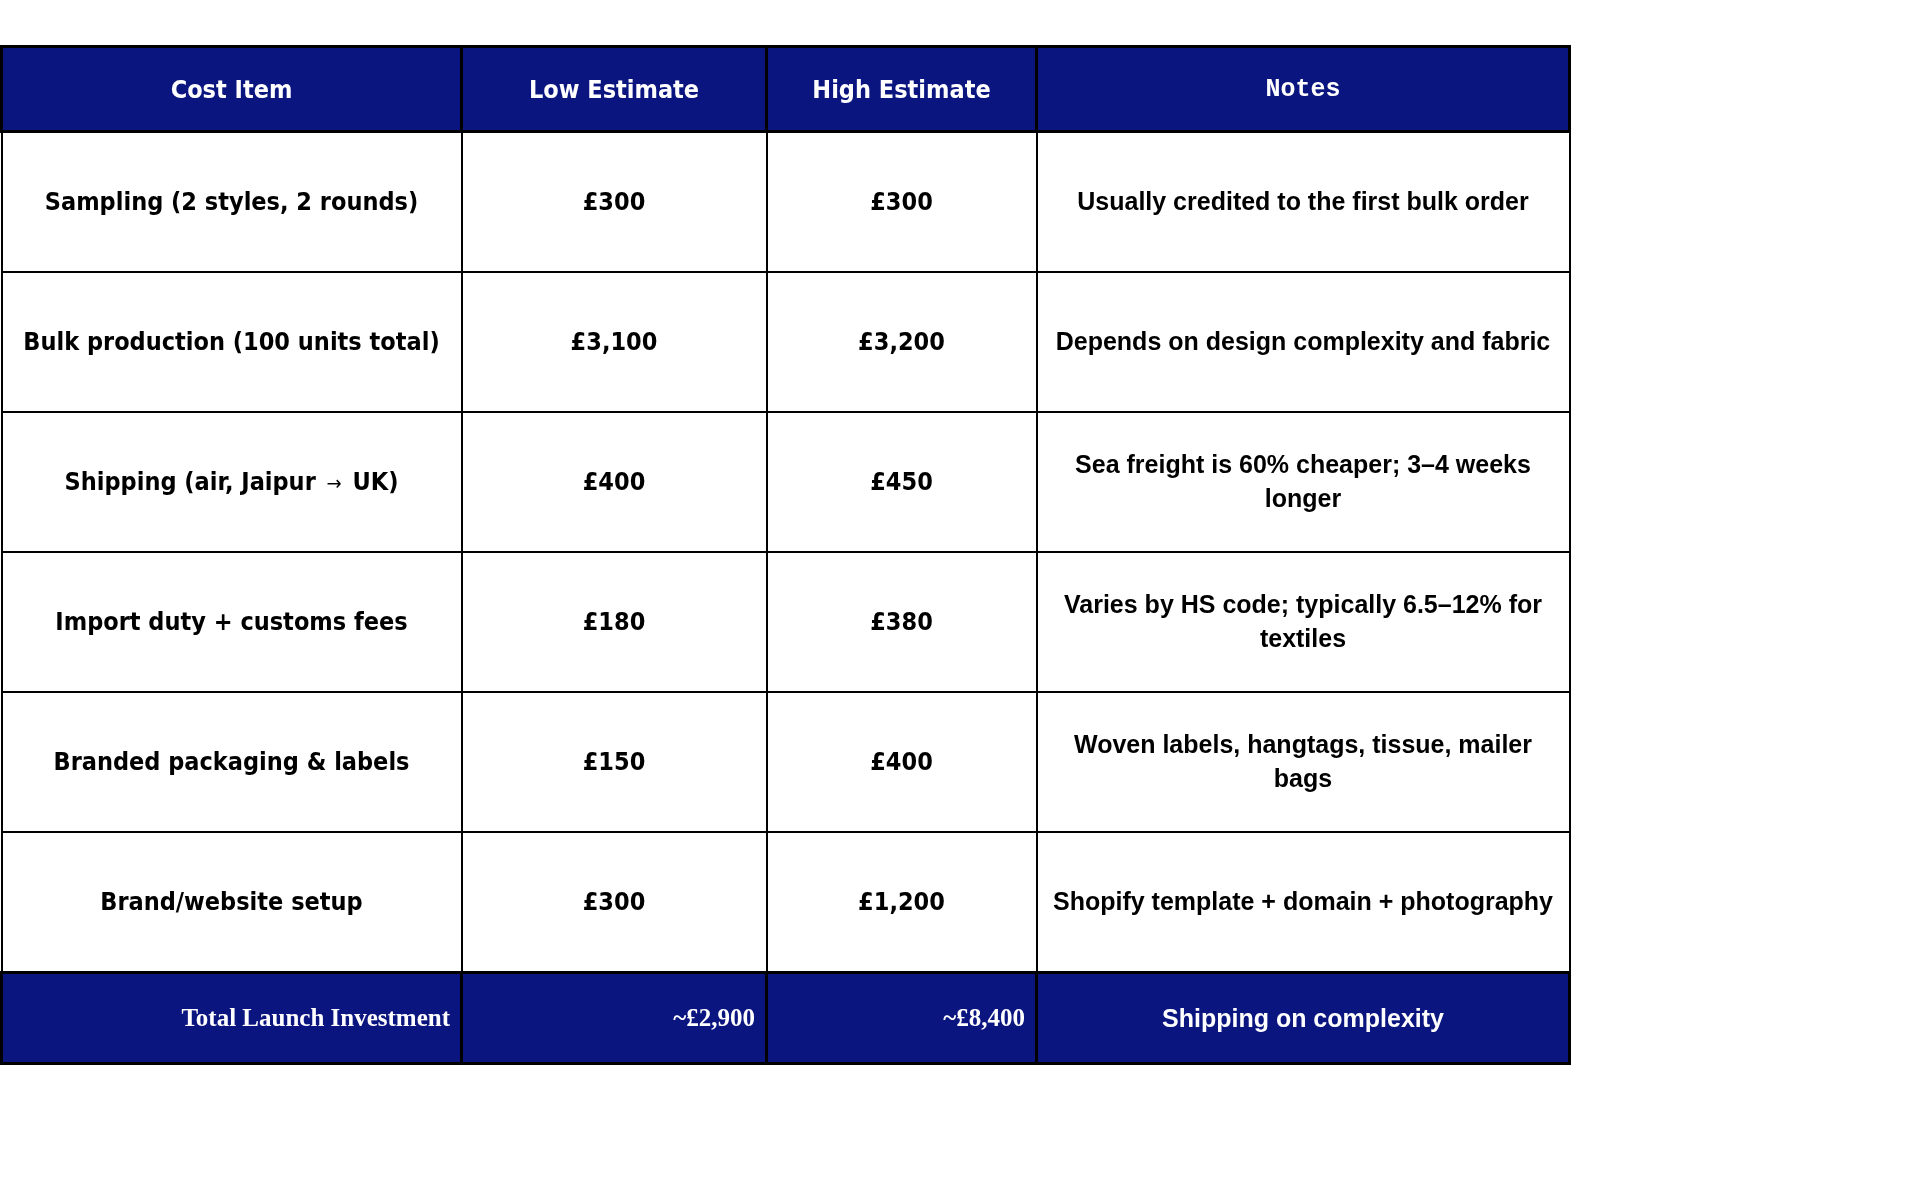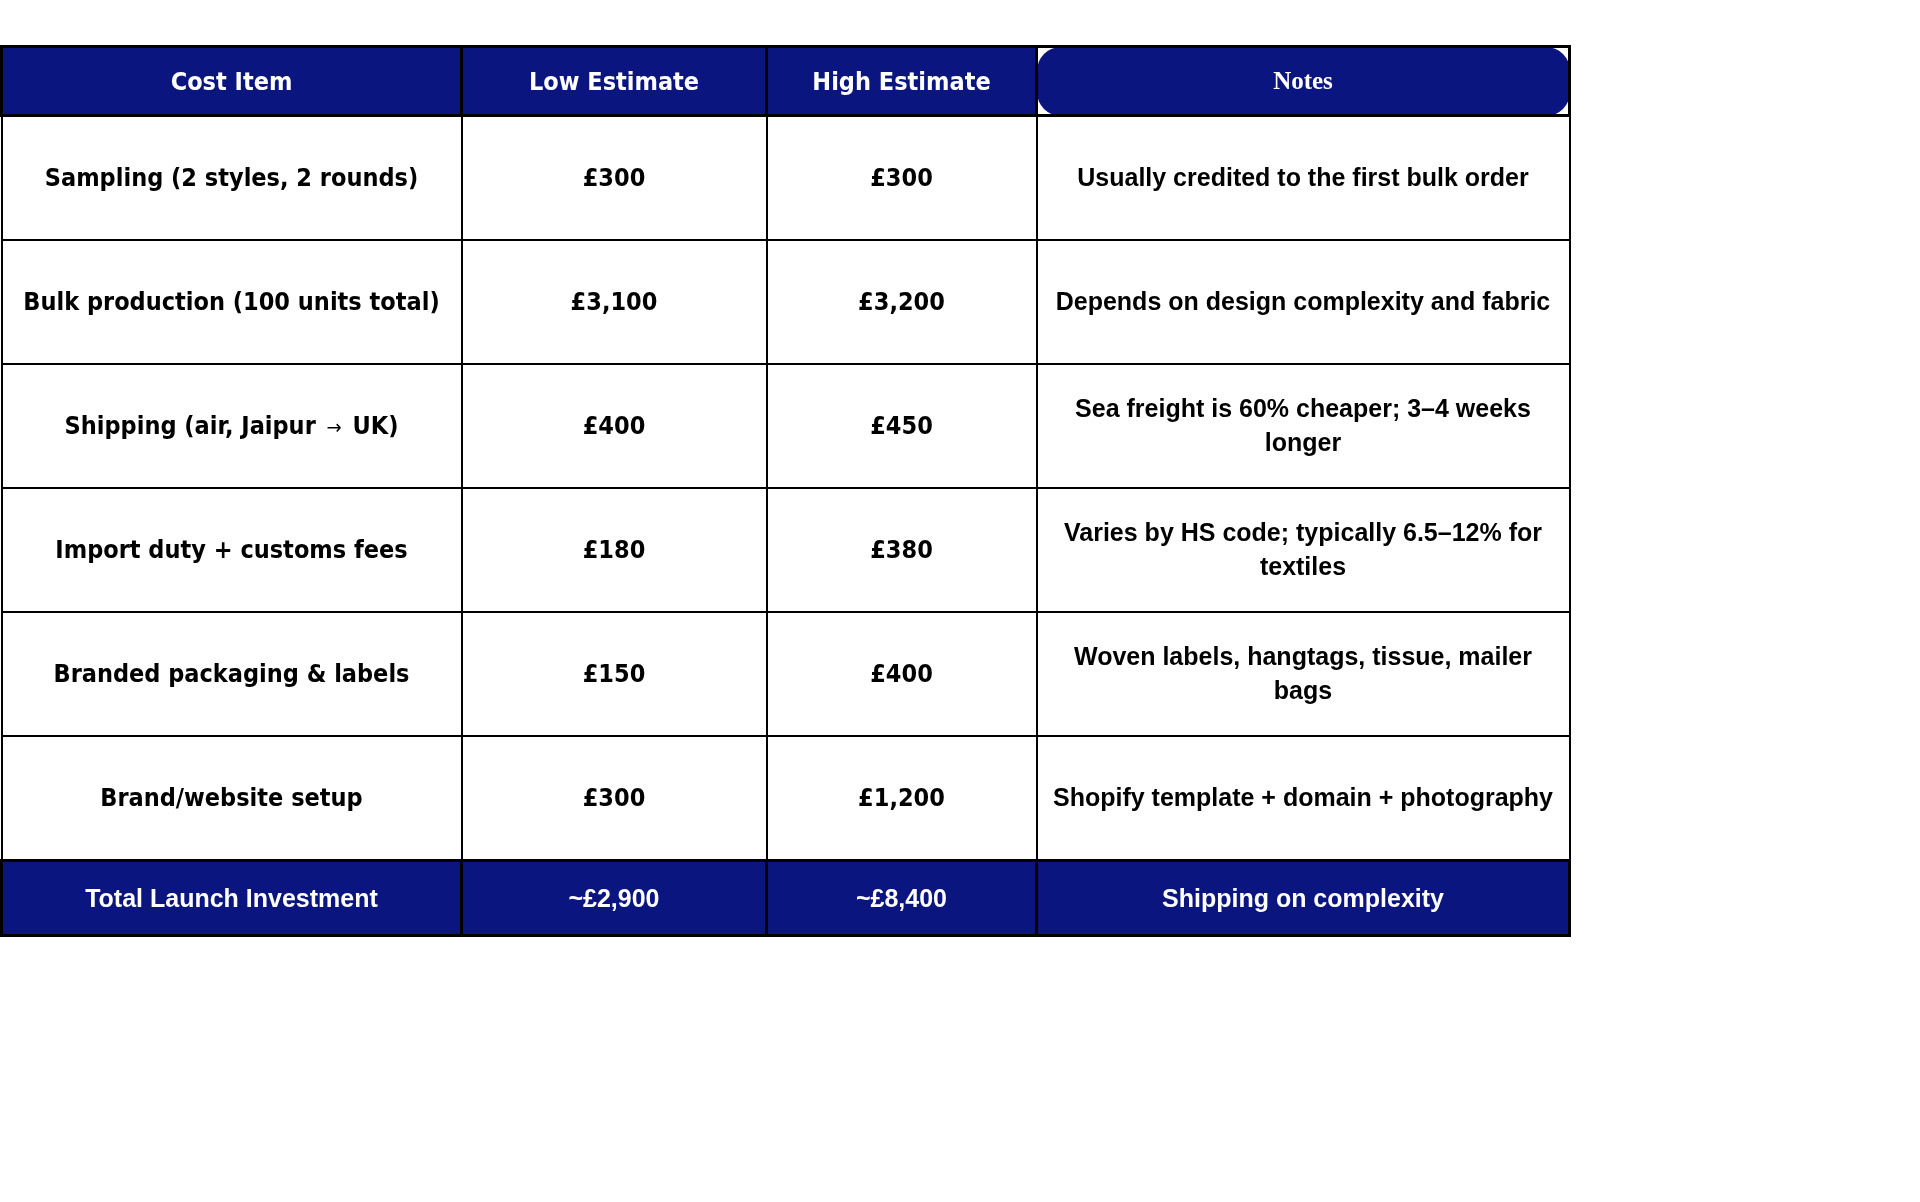--- a/index.html
+++ b/index.html
@@ -27,40 +27,39 @@
   table.cost-table col.c-item  { width: 460px; }
   table.cost-table col.c-low   { width: 305px; }
   table.cost-table col.c-high  { width: 270px; }
   table.cost-table col.c-notes { width: 533px; }
 
   table.cost-table th,
   table.cost-table td {
     border: 2px solid #000000;
     text-align: center;
     vertical-align: middle;
-    padding: 0 10px;
+    padding: 8px 10px;
     color: #000000;
   }
 
   
   tr.header-row th {
     background: #0B1580;
     color: #ffffff;
     height: 66px;
     border: 3px solid #000000;
     font-weight: bold;
     font-size: 25px;
   }
   tr.header-row th.narrow-cell {
     font-family: "DejaVu Sans Condensed", "Liberation Sans Narrow", "Liberation Sans", sans-serif;
     font-stretch: condensed;
   }
   tr.header-row th.wide-cell {
-    font-family: Liberation Serif, serif;
-    border-radius: 24px;
+    font-family: Liberation Mono, monospace;
   }
 
   
   tr.data-row td {
     background: #ffffff;
     height: 122px;
     font-weight: bold;
     font-size: 25px;
     line-height: 1.35;
   }
@@ -75,22 +74,23 @@
   
   tr.total-row td {
     background: #0B1580;
     color: #ffffff;
     height: 72px;
     border: 3px solid #000000;
     font-weight: bold;
     font-size: 25px;
   }
   tr.total-row td.narrow-cell {
-    font-family: Liberation Sans, sans-serif;
+    font-family: Liberation Serif, serif;
     font-stretch: condensed;
+    text-align: right;
   }
   tr.total-row td.wide-cell {
     font-family: "Liberation Sans", sans-serif;
   }
   .arrow-glyph {
     font-family: "DejaVu Sans", sans-serif;
     font-size: 20px;
     font-weight: normal;
     padding: 0 3px;
   }

